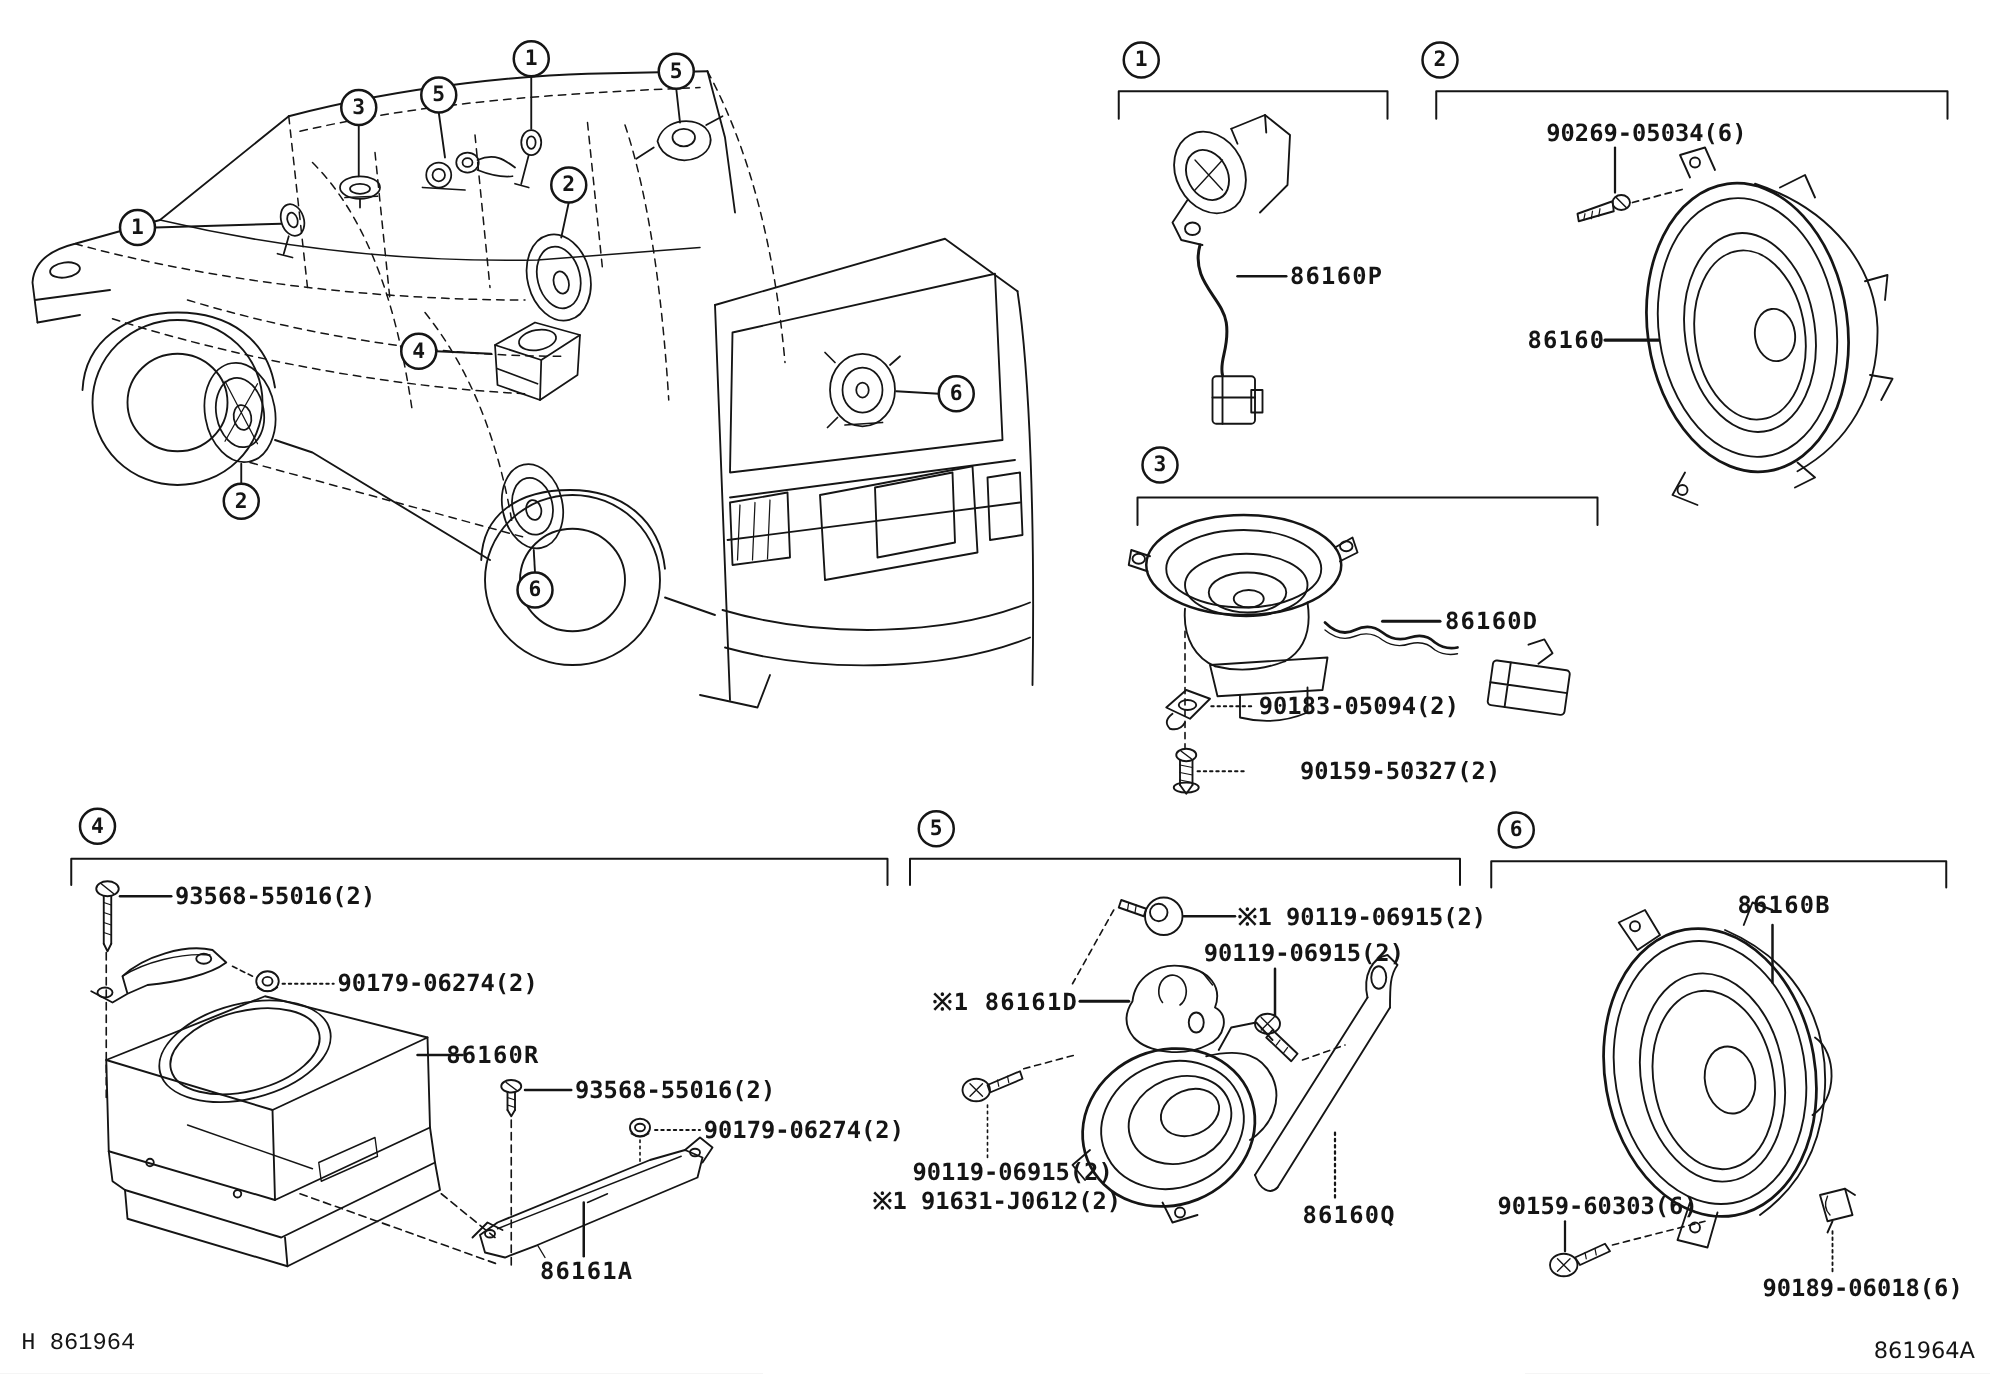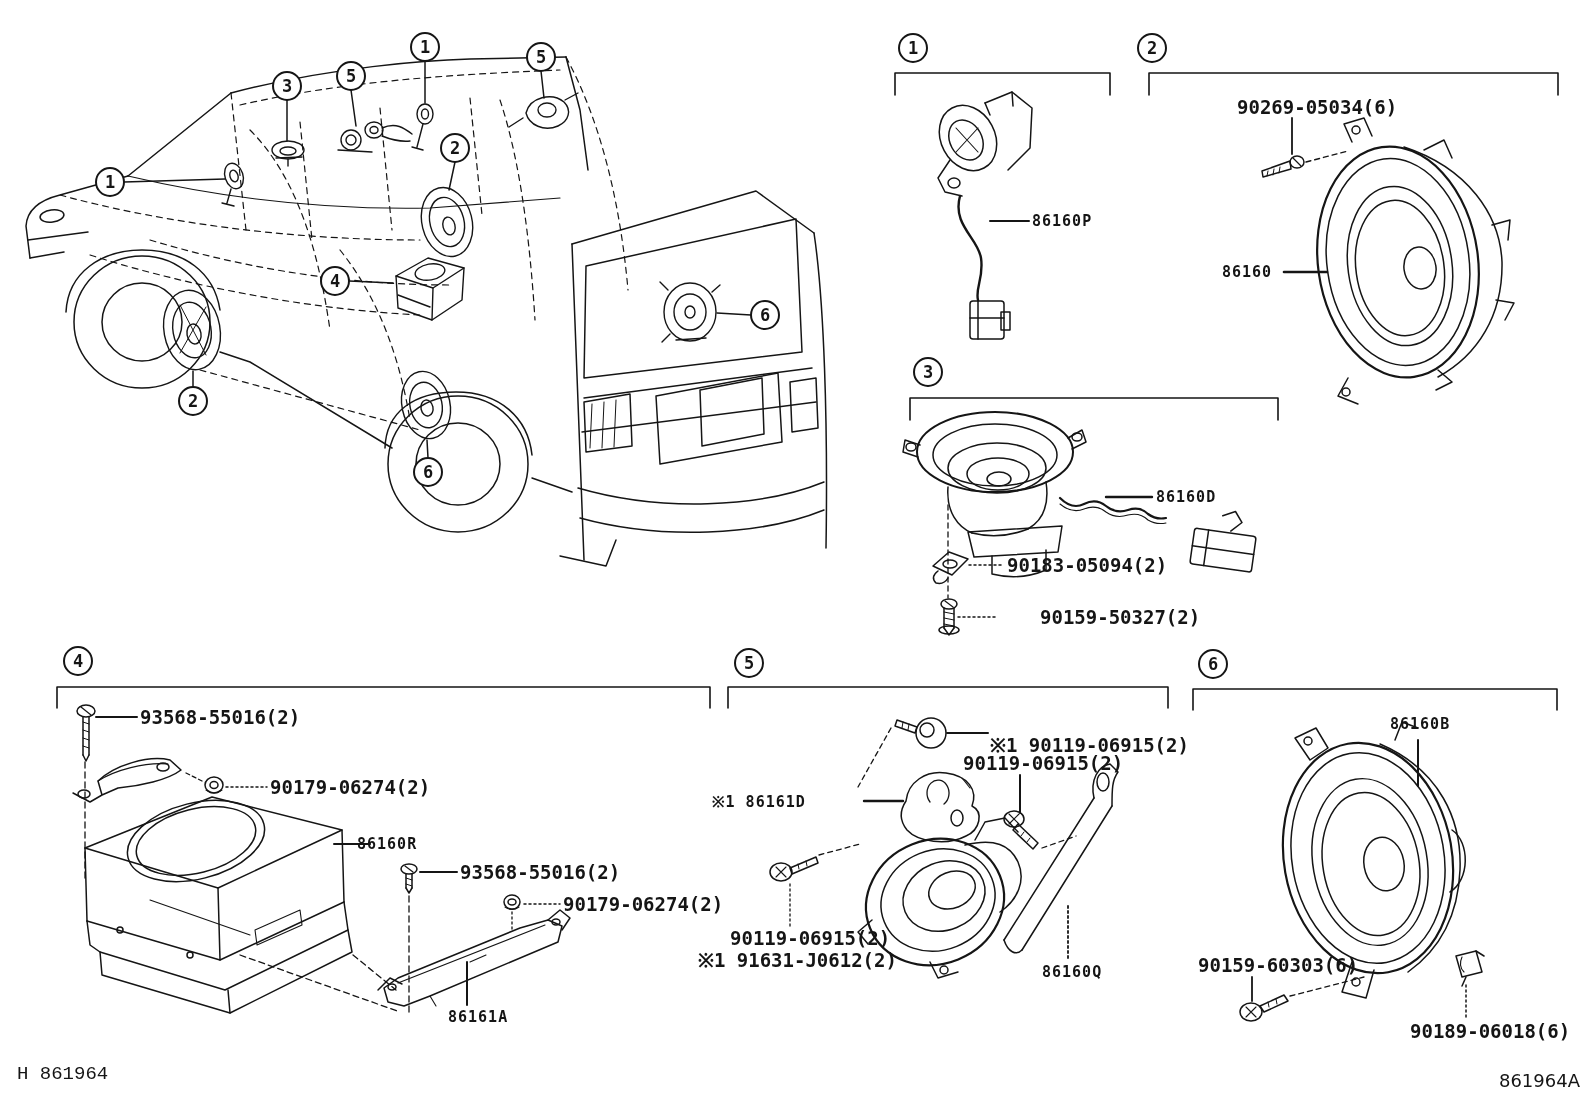--- a/index.html
+++ b/index.html
@@ -10,21 +10,21 @@
   #art{position:absolute;left:0;top:0;z-index:1;}
   .callout{
     position:absolute;width:26px;height:26px;border:2px solid #151515;border-radius:50%;
     background:#fff;display:flex;align-items:center;justify-content:center;
     font-weight:bold;font-size:17px;line-height:1;z-index:3;
   }
   .plabel{
     position:absolute;transform:translateY(-50%);white-space:nowrap;
     font-weight:bold;font-size:19px;letter-spacing:0;z-index:3;
   }
-  .plabel.part{font-size:15px;letter-spacing:1px;}
+  .plabel.part{font-size:19px;letter-spacing:1px;}
   .footnote{
     position:absolute;left:762px;top:1042px;transform:translateY(-50%);
     font-family:"DejaVu Sans","Liberation Sans",sans-serif;
     font-weight:bold;font-size:20px;letter-spacing:2px;white-space:nowrap;z-index:3;
   }
   .footer-left{
     position:absolute;left:17px;top:1063px;font-family:Liberation Mono, monospace;
     font-size:19px;z-index:3;
   }
   .footer-right{
@@ -441,24 +441,24 @@
       <div class="plabel" style="left: 1237px; top: 107px;">90269-05034(6)</div>
       <div class="plabel part" style="left: 1222px; top: 272px;">86160</div>
       <div class="plabel part" style="left: 1156px; top: 497px;">86160D</div>
       <div class="plabel" style="left: 1007px; top: 565px;">90183-05094(2)</div>
       <div class="plabel" style="left: 1040px; top: 617px;">90159-50327(2)</div>
       <div class="plabel" style="left: 140px; top: 717px;">93568-55016(2)</div>
       <div class="plabel" style="left: 270px; top: 787px;">90179-06274(2)</div>
       <div class="plabel part" style="left: 357px; top: 844px;">86160R</div>
       <div class="plabel" style="left: 460px; top: 872px;">93568-55016(2)</div>
       <div class="plabel" style="left: 563px; top: 904px;">90179-06274(2)</div>
-      <div class="plabel part" style="left: 448px; top: 1017px;">86161A</div>
-      <div class="plabel" style="left: 990px; top: 733px; margin-top: 12px;">※1 90119-06915(2)</div>
+      <div class="plabel part" style="left: 432px; top: 1017px;">86161A</div>
+      <div class="plabel" style="left: 990px; top: 733px;">※1 90119-06915(2)</div>
       <div class="plabel" style="left: 963px; top: 763px;">90119-06915(2)</div>
-      <div class="plabel part" style="left: 712px; top: 801px; text-align: right;">※1 86161D</div>
+      <div class="plabel part" style="left: 746px; top: 801px; text-align: right;">※1 86161D</div>
       <div class="plabel" style="left: 730px; top: 938px;">90119-06915(2)</div>
       <div class="plabel" style="left: 698px; top: 960px;">※1 91631-J0612(2)</div>
       <div class="plabel part" style="left: 1042px; top: 972px;">86160Q</div>
       <div class="plabel part" style="left: 1390px; top: 724px;">86160B</div>
       <div class="plabel" style="left: 1198px; top: 965px;">90159-60303(6)</div>
       <div class="plabel" style="left: 1410px; top: 1031px; text-align: right;">90189-06018(6)</div>
     </div>
 
 <div class="footer-left">H 861964</div>
 <div class="footer-right">861964A</div>

